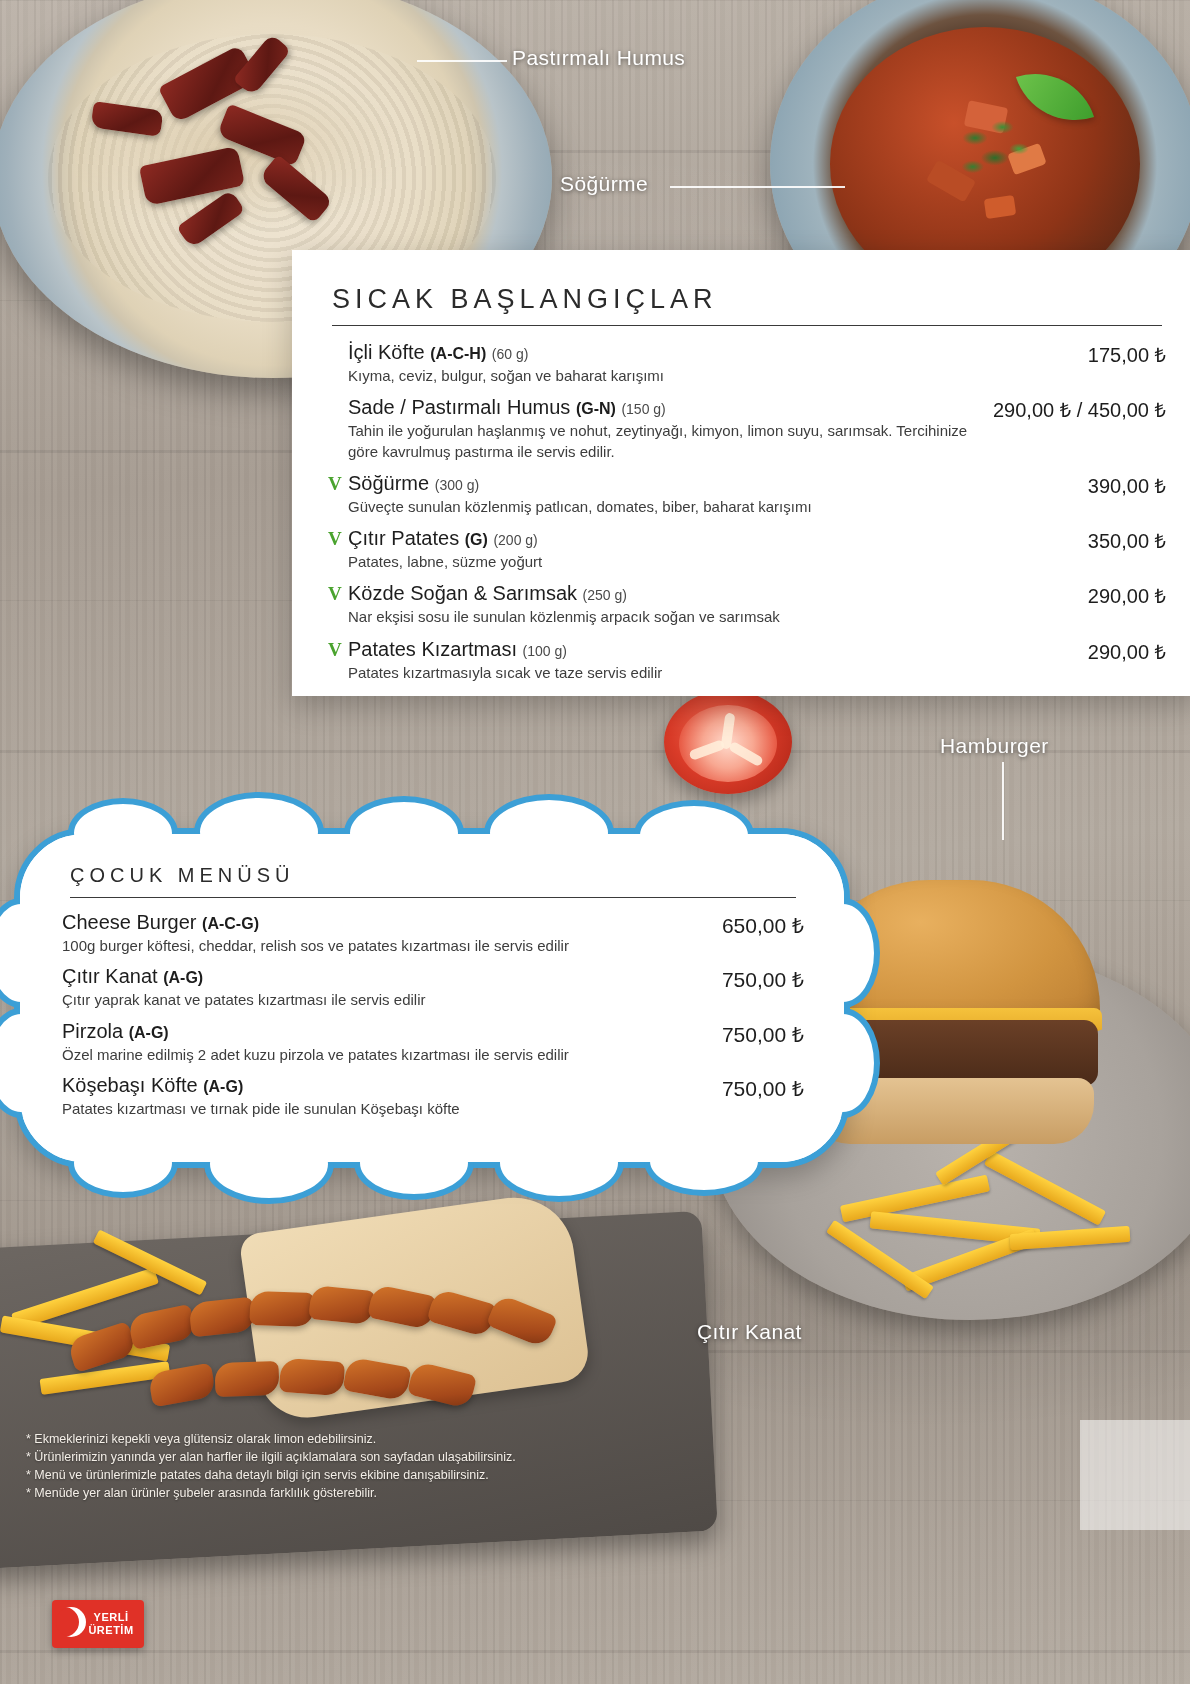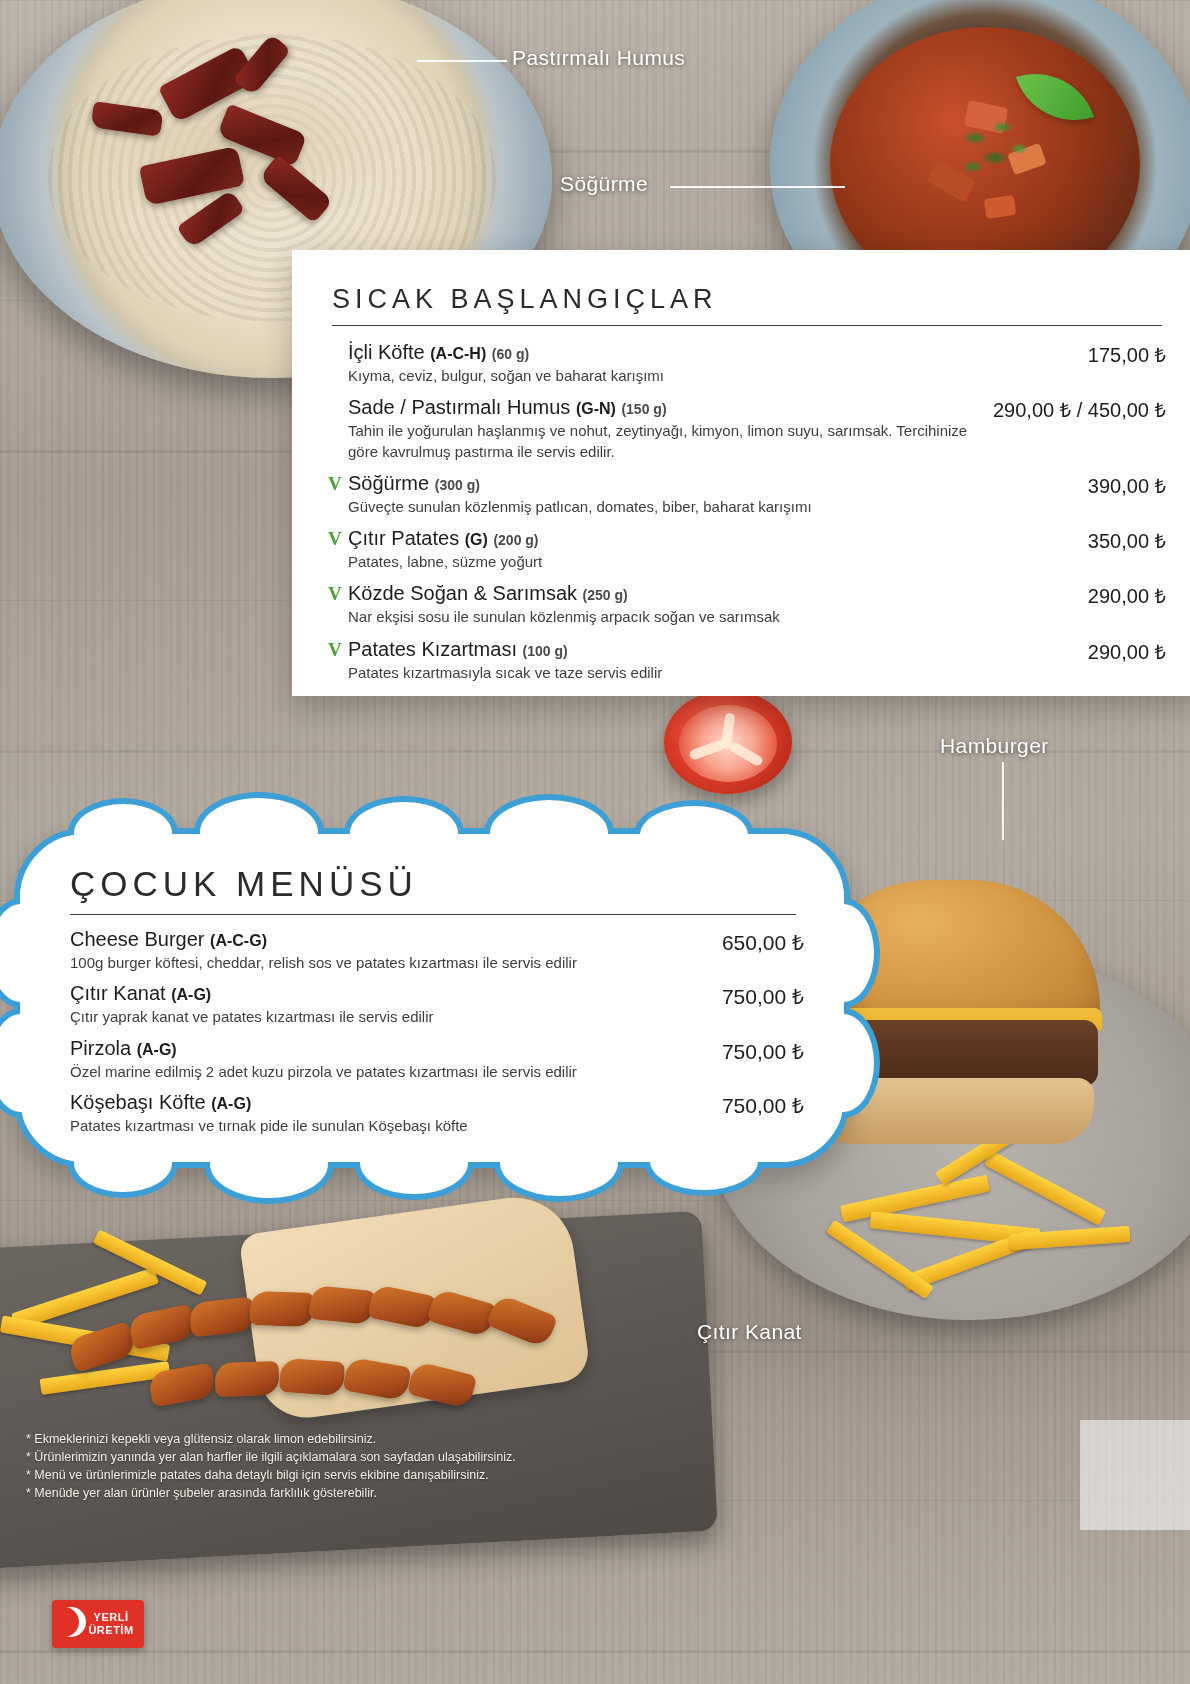--- a/index.html
+++ b/index.html
@@ -212,21 +212,21 @@
   .veg{
     width:20px; min-width:20px;
     color:#4aa32e; font-size:19px; line-height:26px; font-weight:700;
     font-family:"Liberation Serif", serif;
   }
   .item-body{ flex:1 1 auto; padding-right:12px; }
   .item-name{
     font-size:20px; color:#1d1d1d; line-height:1.25;
   }
   .item-name .alg{ font-weight:700; font-size:16px; }
-  .item-name .gram{ font-size:14px; color:#4a4a4a;font-weight:bold; }
+  .item-name .gram{ font-size:14px; color:#4a4a4a; }
   .item-desc{
     font-size:15px; color:#3d3d3d; line-height:1.35; margin-top:1px;
   }
   .item-price{
     font-size:20px; color:#1d1d1d; white-space:nowrap; padding-top:1px;
     text-align:right;
   }
 
   
   #cocuk-card{
@@ -242,23 +242,23 @@
   }
   .bump{
     position:absolute; background:#ffffff; border:6px solid #3c9fd6; border-radius:50%;
   }
   .cloud-inner{
     position:absolute; inset:6px;
     background:#ffffff; border-radius:64px;
     z-index:3;
     padding:22px 40px 10px 42px;
   }
-  #cocuk-card .card-title{ letter-spacing:5px; font-size:35px; margin-left:8px; }
+  #cocuk-card .card-title{ letter-spacing:5px; font-size:20px; margin-left:8px; }
   #cocuk-card .card-rule{ margin:6px 8px 12px 8px; }
-  #cocuk-card .menu-item{ margin-bottom:8px;margin-left:8px; }
+  #cocuk-card .menu-item{ margin-bottom:8px; }
   #cocuk-card .item-name{ font-size:20px; }
   #cocuk-card .item-desc{ font-size:15px; }
   #cocuk-card .item-price{ font-size:21px; }
 
   
   #footnotes{
     position:absolute; left:26px; top:1430px; width:1070px;
     color:#f4efe8; font-size:12.5px; line-height:1.45;
     text-shadow:0 1px 2px rgba(0,0,0,0.4);
   }

